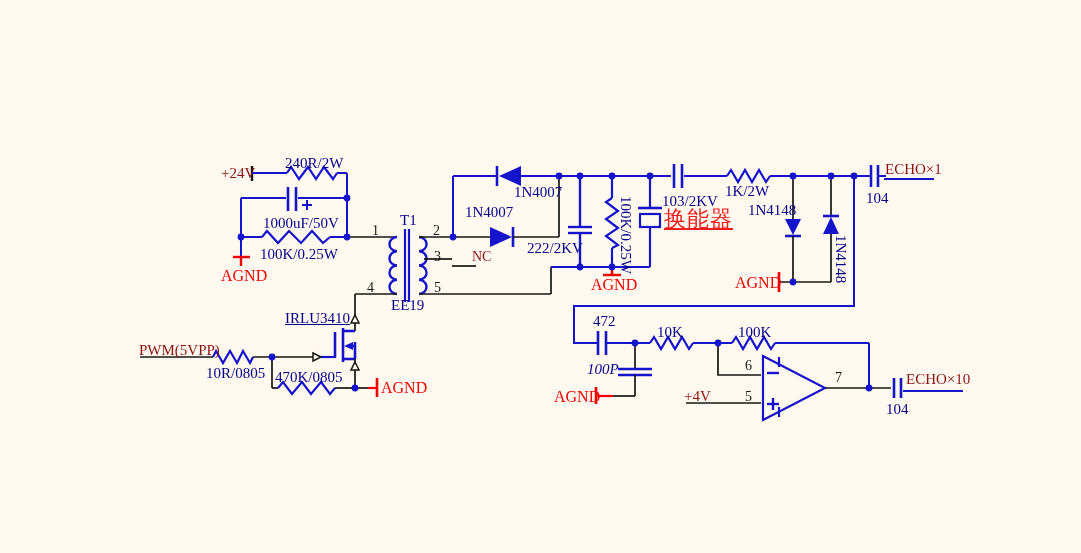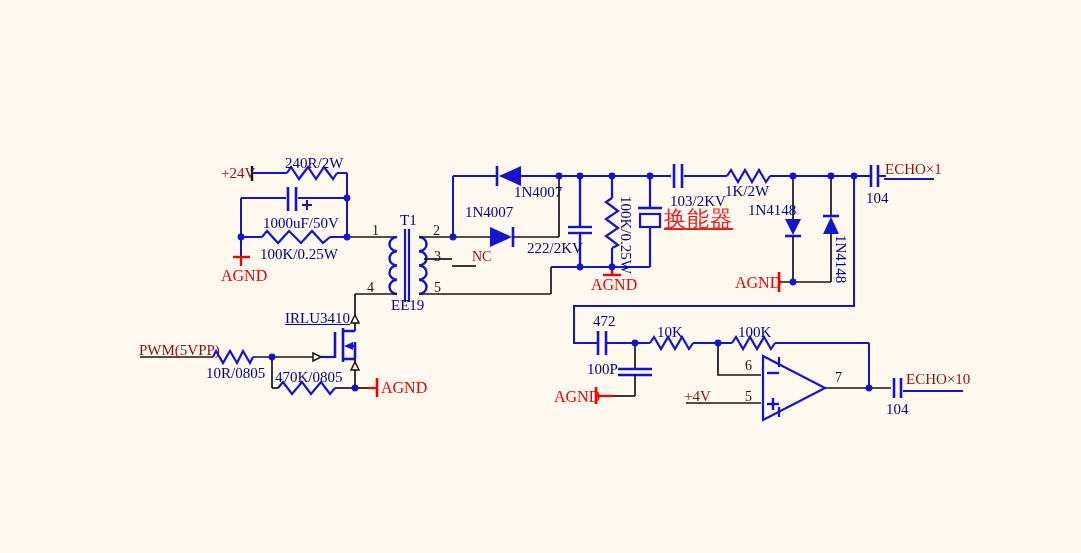--- a/index.html
+++ b/index.html
@@ -246,33 +246,33 @@
 <span class="lbl" style="left:206px;top:365px;">10R/0805</span>
 <span class="lbl" style="left:275px;top:369px;text-align:right;">470K/0805</span>
 <span class="agnd" style="left:381px;top:379px;">AGND</span>
 
 <span class="lbl" style="left:514px;top:184px;">1N4007</span>
 <span class="lbl" style="left:465px;top:204px;">1N4007</span>
 <span class="lbl" style="left:527px;top:240px;">222/2KV</span>
 <span class="lbl vert" style="left:634px;top:196px;">100K/0.25W</span>
 <span class="agnd" style="left:591px;top:276px;">AGND</span>
 
-<span class="lbl" style="left:662px;top:193px;margin-left:8px;">103/2KV</span>
+<span class="lbl" style="left:662px;top:193px;">103/2KV</span>
 <span class="cjk" style="left:664px;top:207px;text-decoration:underline;">换能器</span>
 
 <span class="lbl" style="left:725px;top:183px;">1K/2W</span>
 <span class="lbl" style="left:748px;top:202px;">1N4148</span>
 <span class="lbl vert" style="left:849px;top:235px;">1N4148</span>
 <span class="agnd" style="left:735px;top:274px;">AGND</span>
 
 <span class="lbl dred" style="left:885px;top:161px;">ECHO×1</span>
 <span class="lbl" style="left:866px;top:190px;">104</span>
 
 <span class="lbl" style="left:593px;top:313px;">472</span>
-<span class="lbl" style="left:587px;top:361px;">100P</span>
+<span class="lbl" style="left:587px;top:361px;font-style:italic;">100P</span>
 <span class="agnd" style="left:554px;top:388px;">AGND</span>
 <span class="lbl" style="left:657px;top:324px;">10K</span>
 <span class="lbl" style="left:738px;top:324px;">100K</span>
 <span class="pin" style="left:745px;top:358px;">6</span>
 <span class="pin" style="left:745px;top:389px;">5</span>
 <span class="lbl dred" style="left:684px;top:388px;">+4V</span>
 <span class="pin" style="left:835px;top:370px;">7</span>
 
 <span class="lbl dred" style="left:906px;top:371px;">ECHO×10</span>
 <span class="lbl" style="left:886px;top:401px;">104</span>

